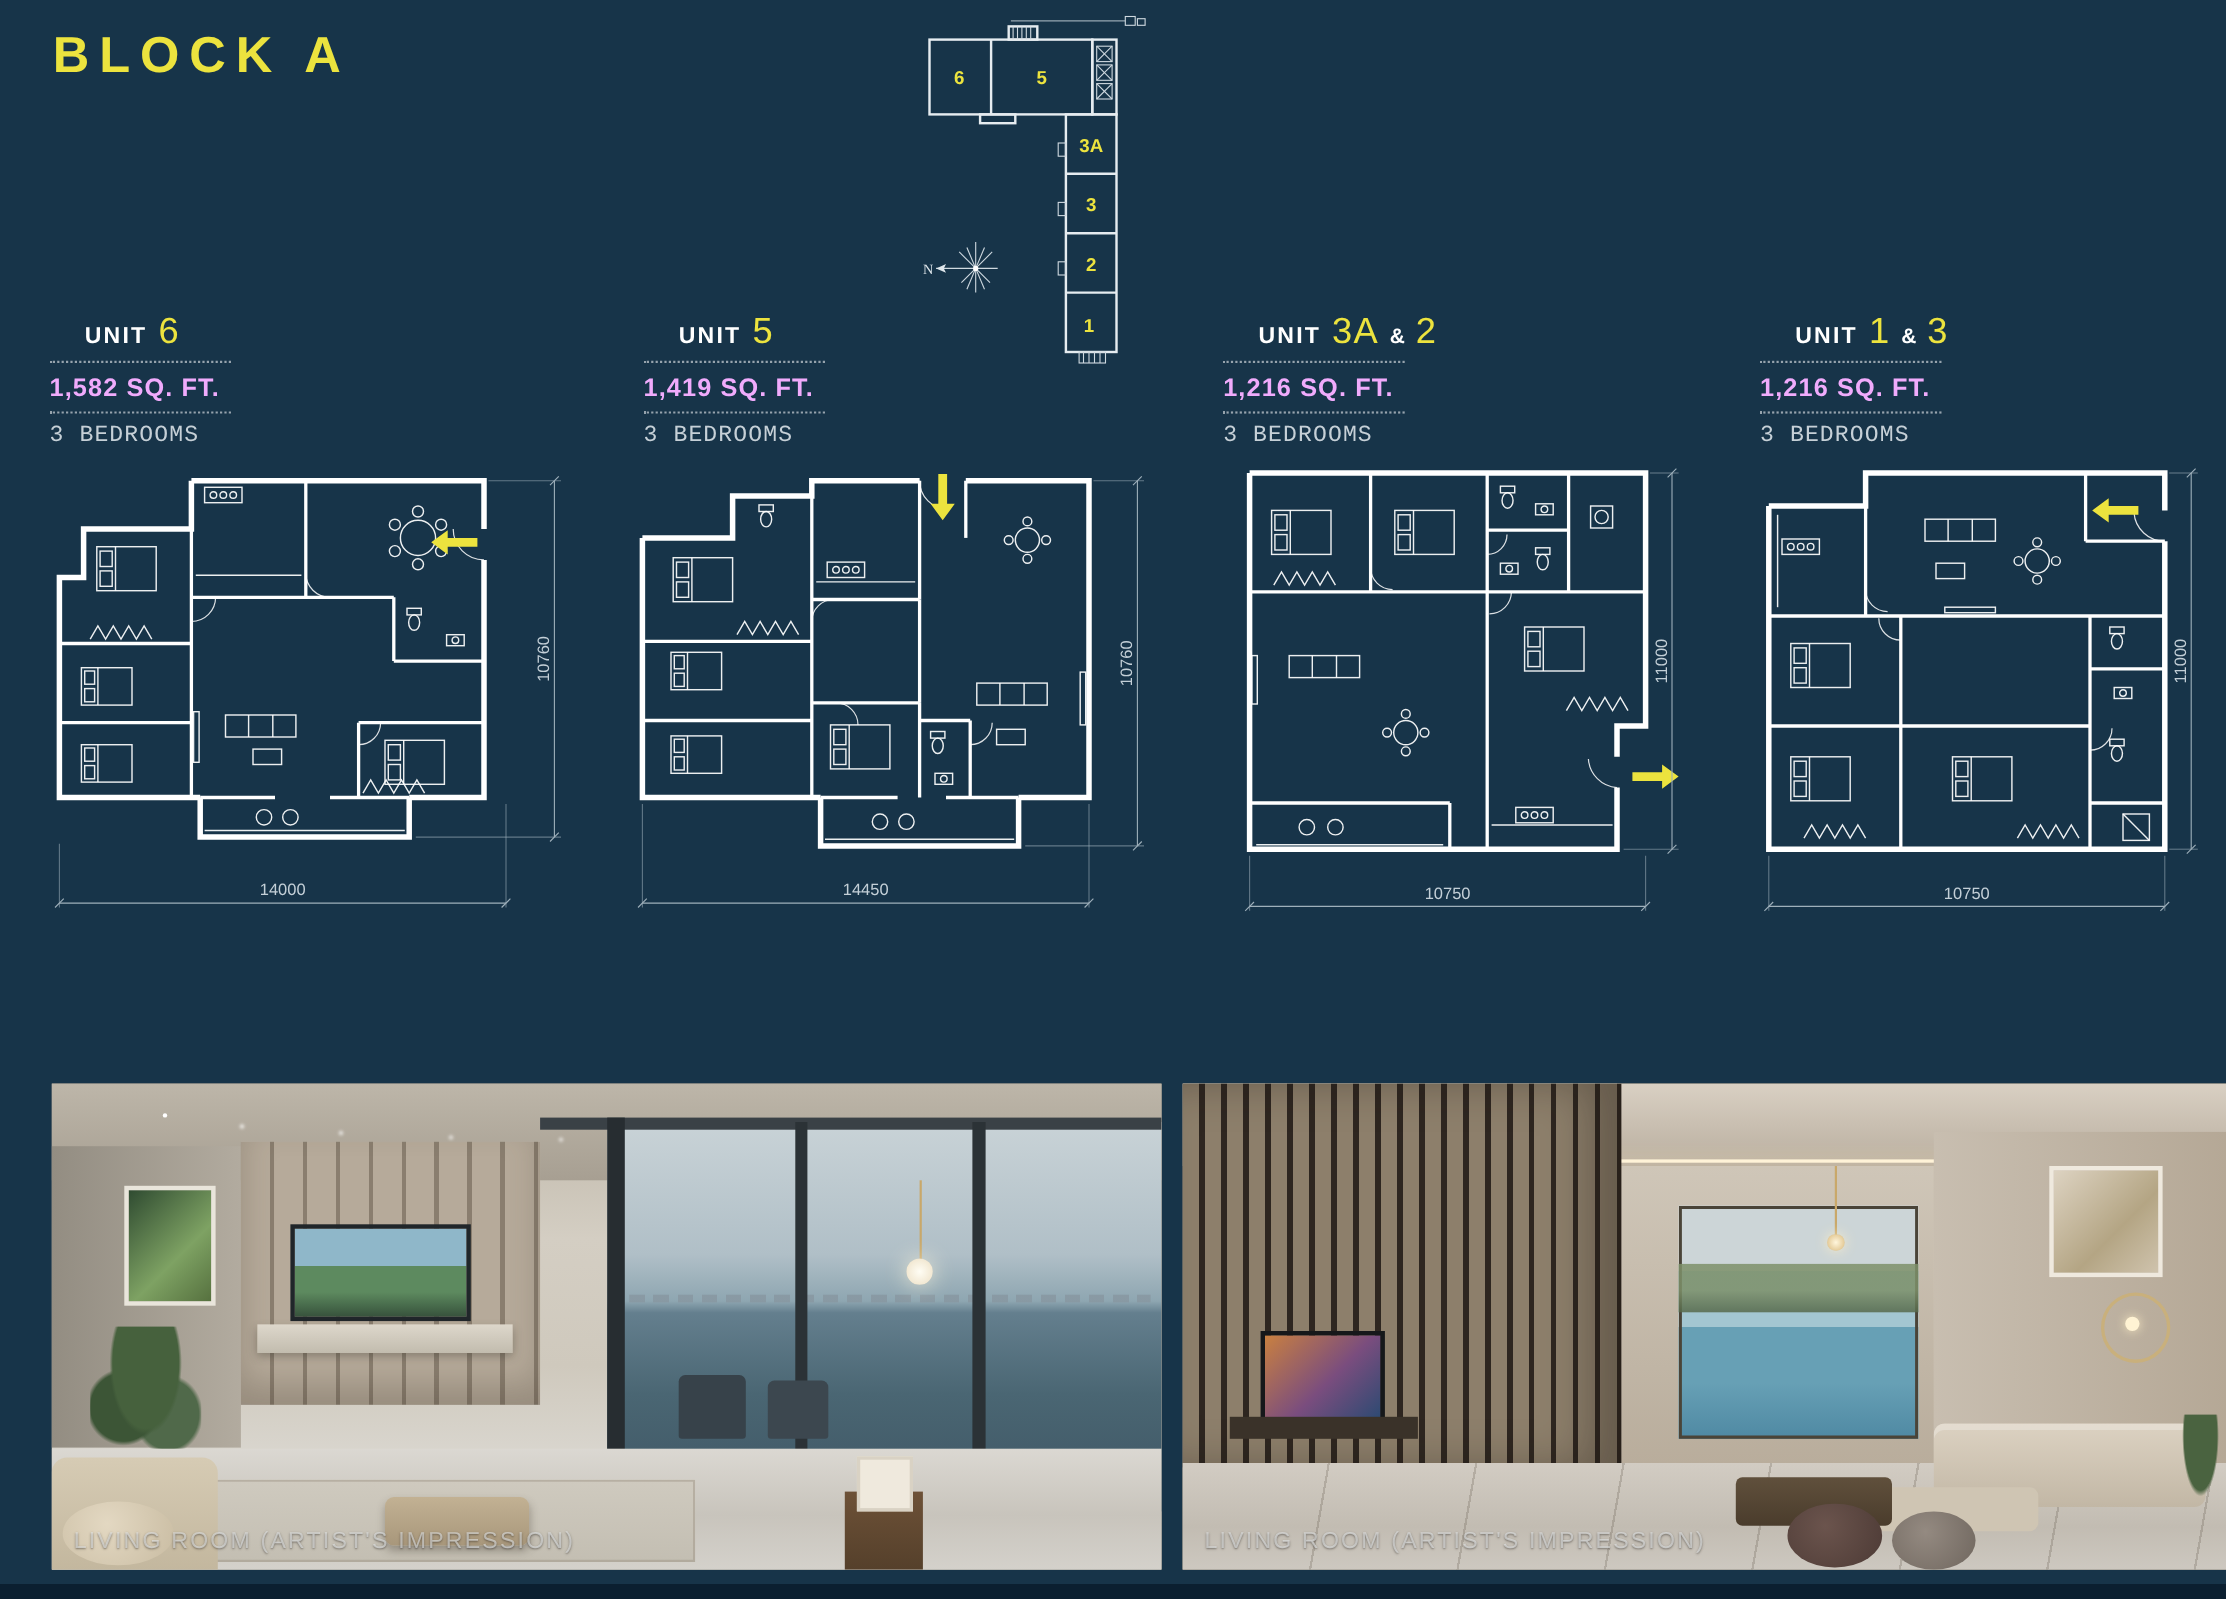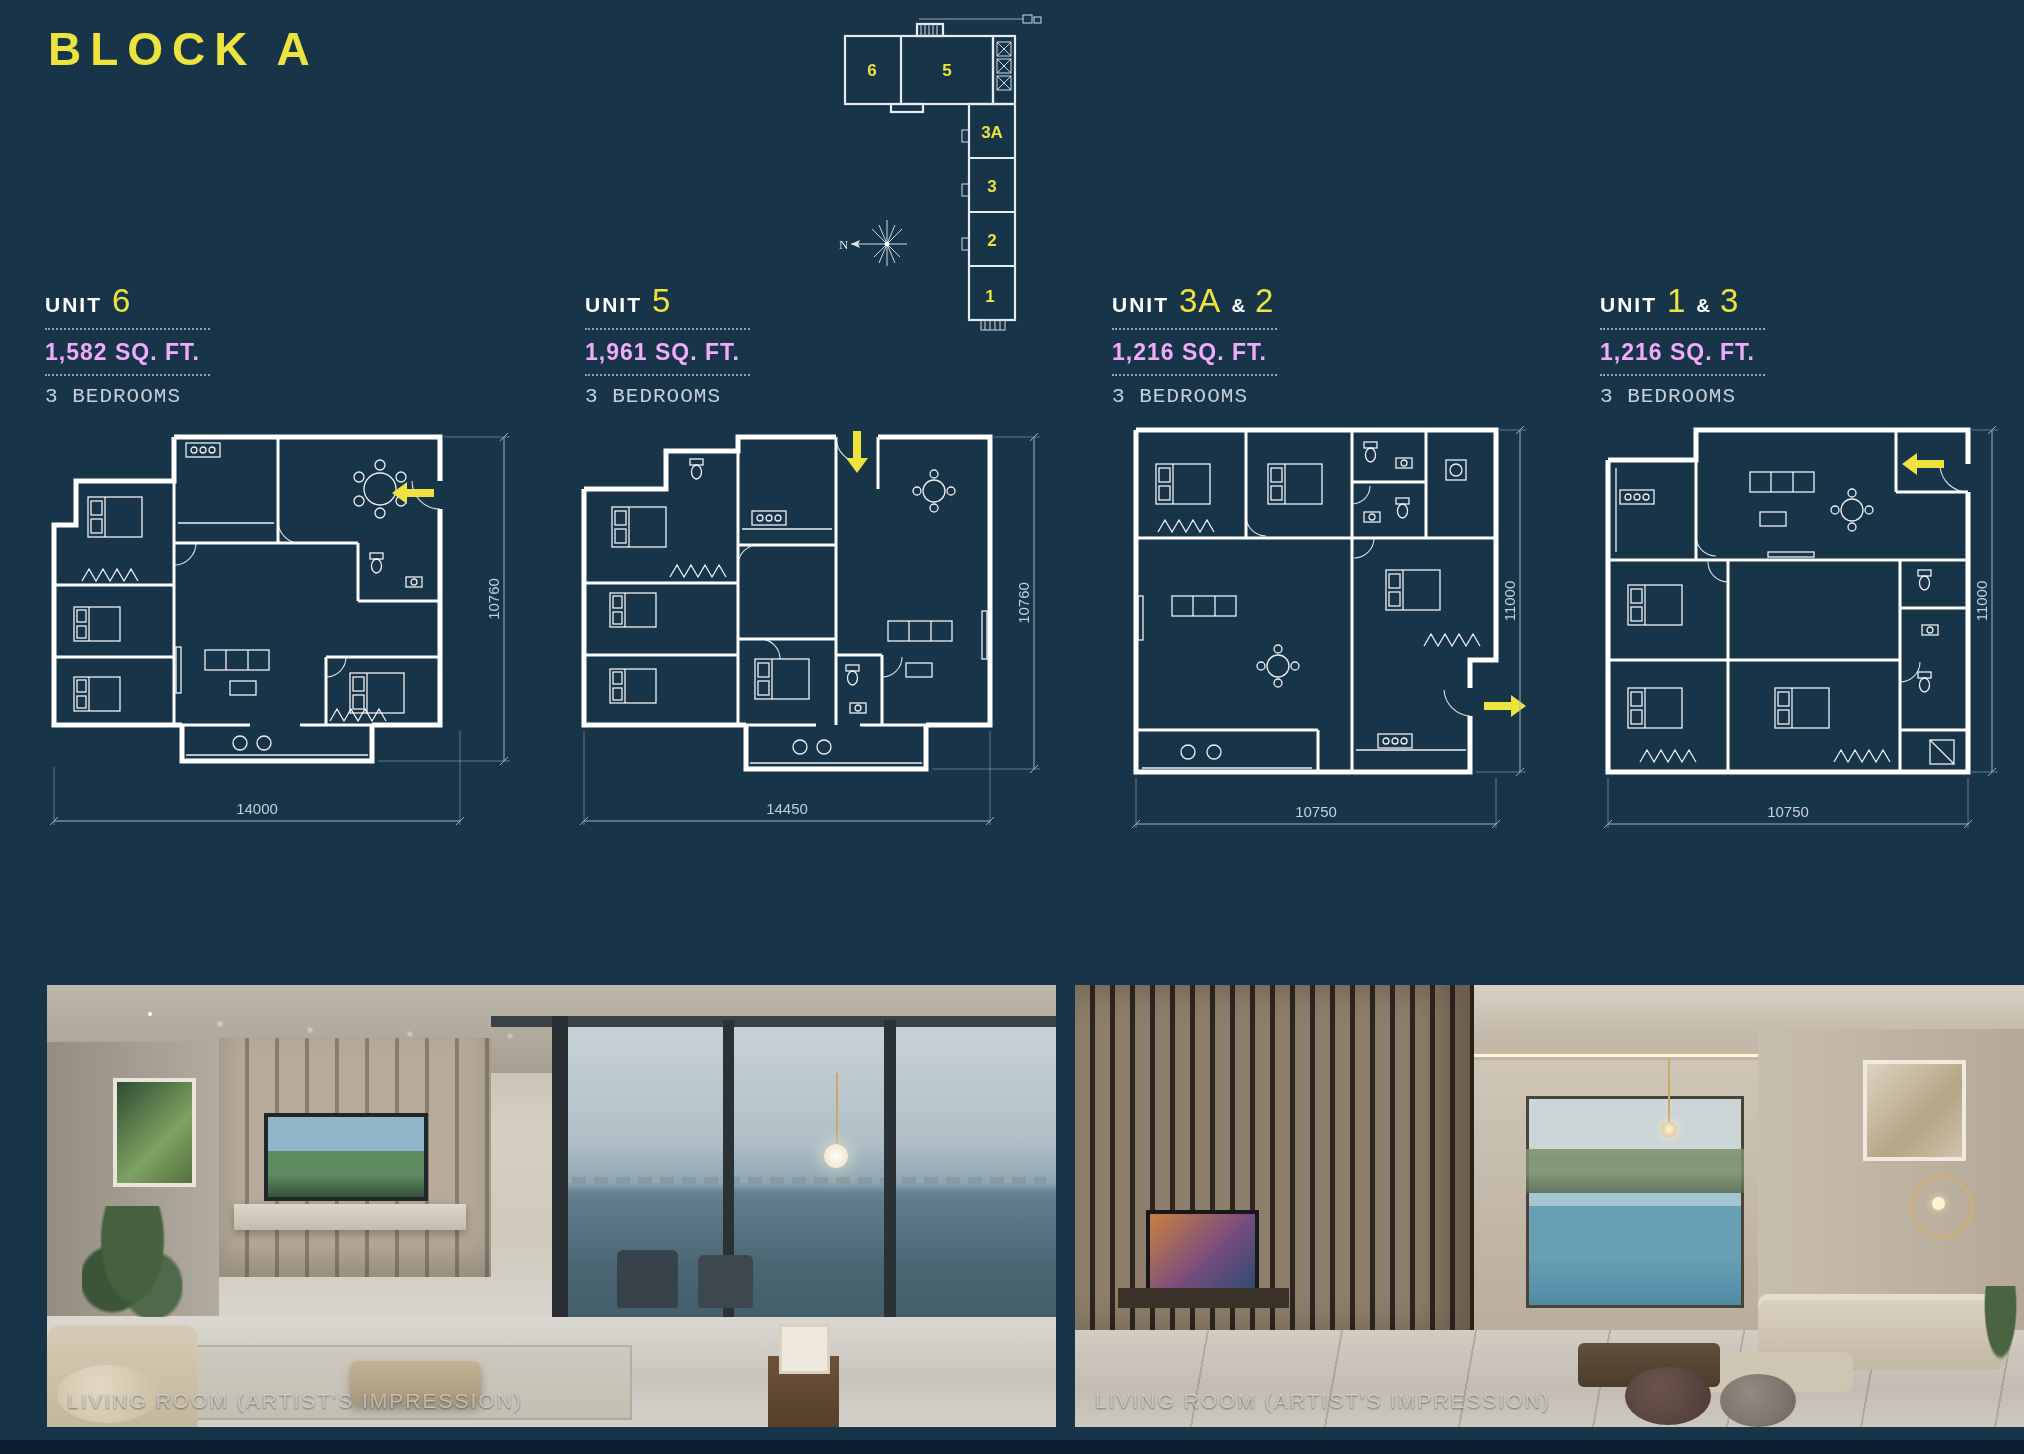--- a/index.html
+++ b/index.html
@@ -13,21 +13,21 @@
   
   .keyplan{position:absolute;left:835px;top:12px;width:240px;height:320px;}
   .kp-line{stroke:#e6ecf0;stroke-width:2.2;fill:none;}
   .kp-thin{stroke:#cfd9e0;stroke-width:1;fill:none;}
   .kp-label{fill:#ece33e;font-size:17px;font-weight:700;text-anchor:middle;
             font-family:"Liberation Sans",sans-serif;}
   .kp-n{fill:#dfe7ec;font-size:13px;font-family:"Liberation Serif",serif;}
 
   
   .unit-info{position:absolute;top:282px;width:230px;}
-  .unit-title{display:flex;align-items:baseline;gap:10px;}
+  .unit-title{display:flex;align-items:baseline;gap:10px;margin-left:32px;}
   .u-word{font-size:21px;font-weight:700;letter-spacing:2px;color:#fff;}
   .u-num{font-size:33px;font-weight:400;color:#ece33e;letter-spacing:1px;}
   .u-amp{font-size:19px;font-weight:700;color:#fff;}
   .u-num:empty,.u-amp:empty{display:none;}
   .dots{width:165px;border-bottom:2px dotted rgba(255,255,255,.55);height:0;margin:8px 0 9px 0;}
   .u-area{font-size:23px;font-weight:700;letter-spacing:1px;color:#f0abfc;}
   .u-beds{font-size:21px;color:#c6d0d7;letter-spacing:1px;margin-top:9px;font-family:Liberation Mono, monospace;}
   #unit-info-1{left:45px;} #unit-info-2{left:585px;} #unit-info-3{left:1112px;} #unit-info-4{left:1600px;}
 
   
@@ -247,21 +247,21 @@
     <div class="dots"></div>
     <div class="u-beds">3 BEDROOMS</div>
   </div>
   <div class="unit-info" id="unit-info-2">
     <div class="unit-title">
       <span class="u-word">UNIT</span>
       <span class="u-num">5</span>
 
     </div>
     <div class="dots"></div>
-    <div class="u-area">1,961 SQ. FT.</div>
+    <div class="u-area">1,419 SQ. FT.</div>
     <div class="dots"></div>
     <div class="u-beds">3 BEDROOMS</div>
   </div>
   <div class="unit-info" id="unit-info-3">
     <div class="unit-title">
       <span class="u-word">UNIT</span>
       <span class="u-num">3A</span>
       <span class="u-amp">&amp;</span>
       <span class="u-num">2</span>
     </div>

